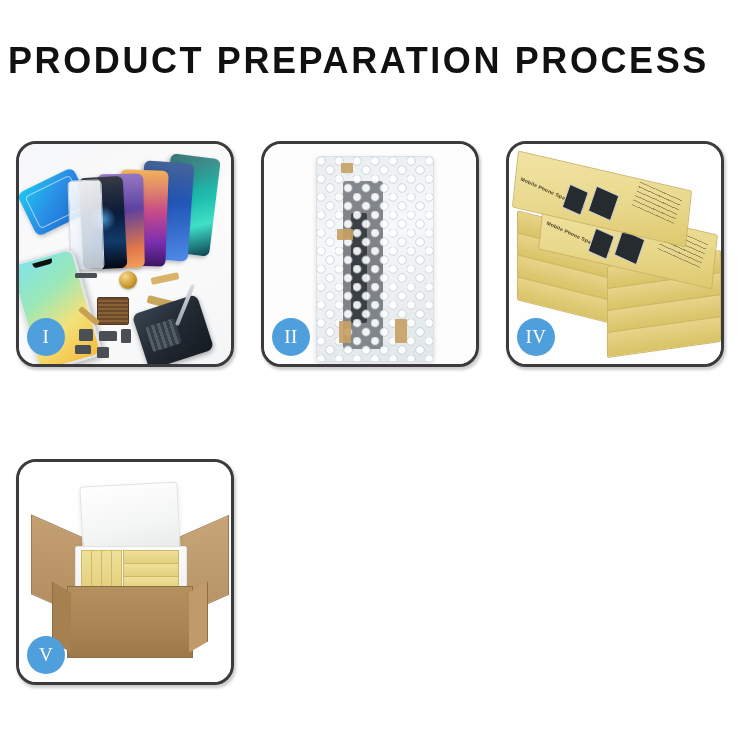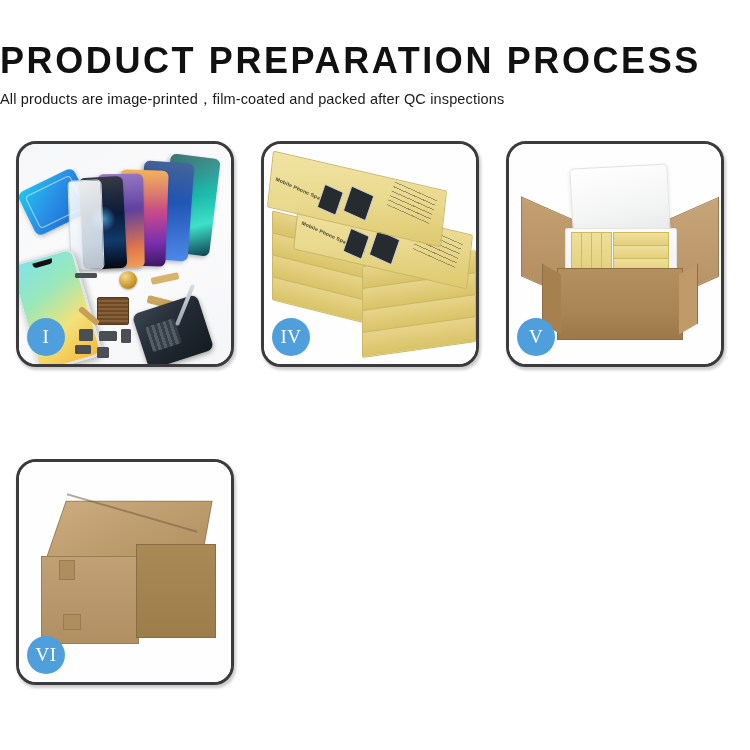--- a/index.html
+++ b/index.html
@@ -4,21 +4,21 @@
 <style>
   html,body{margin:0;padding:0;}
   body{
     width:750px;height:750px;background:#ffffff;
     font-family:"Liberation Sans","DejaVu Sans",sans-serif;
     overflow:hidden;position:relative;
   }
   .page{width:750px;height:750px;position:relative;}
 
   
-  .header{position:absolute;left:0;top:0;width:672px;}
+  .header{position:absolute;left:8px;top:0;width:672px;text-align:center;}
   .title{
     margin:0;padding-top:42px;
     font-size:36px;font-weight:700;letter-spacing:2.6px;
     color:#111111;line-height:1.05;white-space:nowrap;
   }
   .subtitle{
     margin:0;padding-top:10px;
     font-size:14.5px;font-weight:400;letter-spacing:.15px;
     color:#1a1a1a;white-space:nowrap;
   }
@@ -218,21 +218,20 @@
 
   .footer-space{position:absolute;left:0;top:690px;width:750px;height:60px;background:#ffffff;}
 </style>
 </head>
 <body>
 
 <div class="page">
 
   <div class="header">
     <h1 class="title">PRODUCT PREPARATION PROCESS</h1>
-    <p class="subtitle">All products are image-printed，film-coated and packed after QC inspections</p>
   </div>
 
   <div class="grid">
 
     <div class="panel">
       <div class="photo p1">
         <div class="blue-screen"></div>
         <div class="fan">
           <div class="fph fph1"></div>
           <div class="fph fph2"></div>
@@ -254,20 +253,34 @@
           <div class="pt" style="left:46px;top:60px;width:10px;height:14px;"></div>
           <div class="pt" style="left:0;top:76px;width:16px;height:9px;"></div>
           <div class="pt" style="left:22px;top:78px;width:12px;height:11px;"></div>
           <div class="backcover"></div>
           <div class="tweezer"></div>
         </div>
       </div>
       <div class="badge">I</div>
     </div>
 
+    <div class="panel">
+      <div class="photo p2">
+        <div class="bag">
+          <div class="inner-part"></div>
+          <div class="inner-part2"></div>
+          <div class="bubbles"></div>
+          <div class="tape tape1"></div>
+          <div class="tape tape2"></div>
+          <div class="tape tape3"></div>
+          <div class="tape tape4"></div>
+        </div>
+      </div>
+      <div class="badge">II</div>
+    </div>
 
 
     <div class="panel">
       <div class="photo p4">
         <div class="stack">
 
           <div class="sbox sb-side" style="left:2px;top:52px;width:92px;height:22px;transform:skewY(14deg);"></div>
           <div class="sbox sb-side" style="left:2px;top:74px;width:92px;height:22px;transform:skewY(14deg);"></div>
           <div class="sbox sb-side" style="left:2px;top:96px;width:92px;height:22px;transform:skewY(14deg);"></div>
           <div class="sbox sb-side" style="left:2px;top:118px;width:92px;height:22px;transform:skewY(14deg);"></div>
@@ -308,30 +321,17 @@
           <div class="v-yc" style="left:30px;width:9px;"></div>
           <div class="v-yc" style="left:42px;width:54px;height:12px;"></div>
           <div class="v-yc" style="left:42px;top:13px;width:54px;height:12px;"></div>
           <div class="v-yc" style="left:42px;top:26px;width:54px;height:12px;"></div>
         </div>
         <div class="v-carton"></div>
       </div>
       <div class="badge">V</div>
     </div>
 
-    <div class="panel">
-      <div class="photo p6">
-        <div class="sealed">
-          <div class="s-top"></div>
-          <div class="s-front"></div>
-          <div class="s-side"></div>
-          <div class="s-seam" style="left:30px;top:14px;width:130px;height:2px;transform:skewY(16deg);"></div>
-          <div class="s-tape" style="left:22px;top:62px;width:14px;height:18px;"></div>
-          <div class="s-tape" style="left:26px;top:116px;width:16px;height:14px;"></div>
-        </div>
-      </div>
-      <div class="badge">VI</div>
-    </div>
 
   </div>
 
   <div class="footer-space"></div>
 </div>
 
 </body></html>

